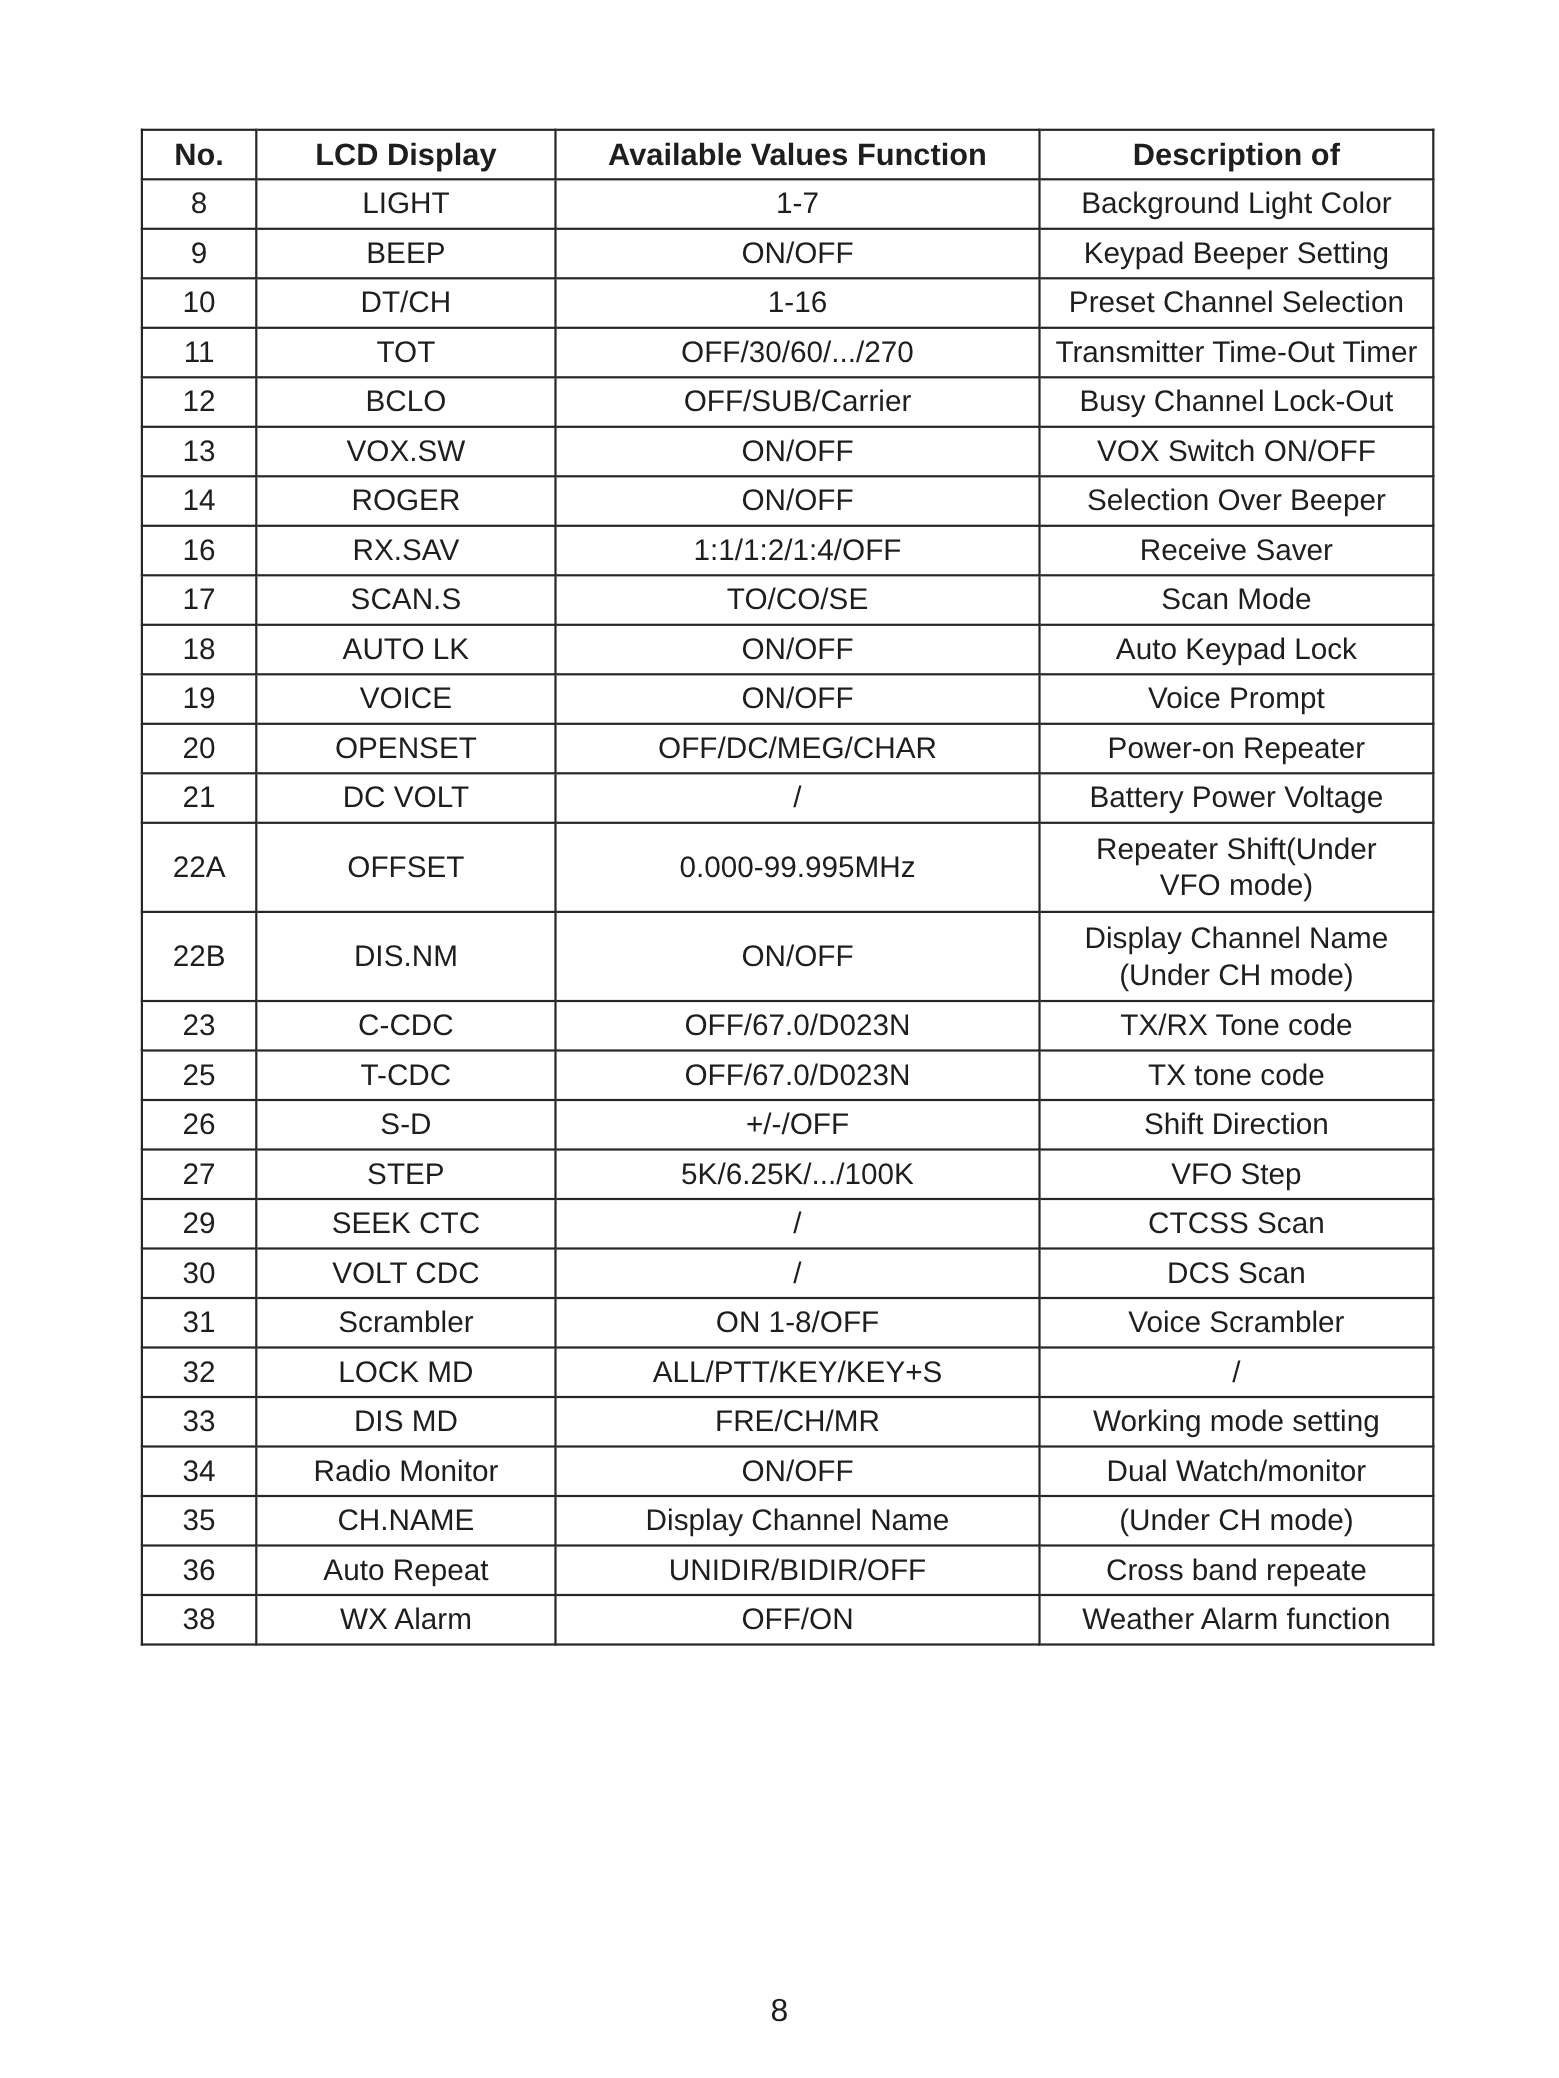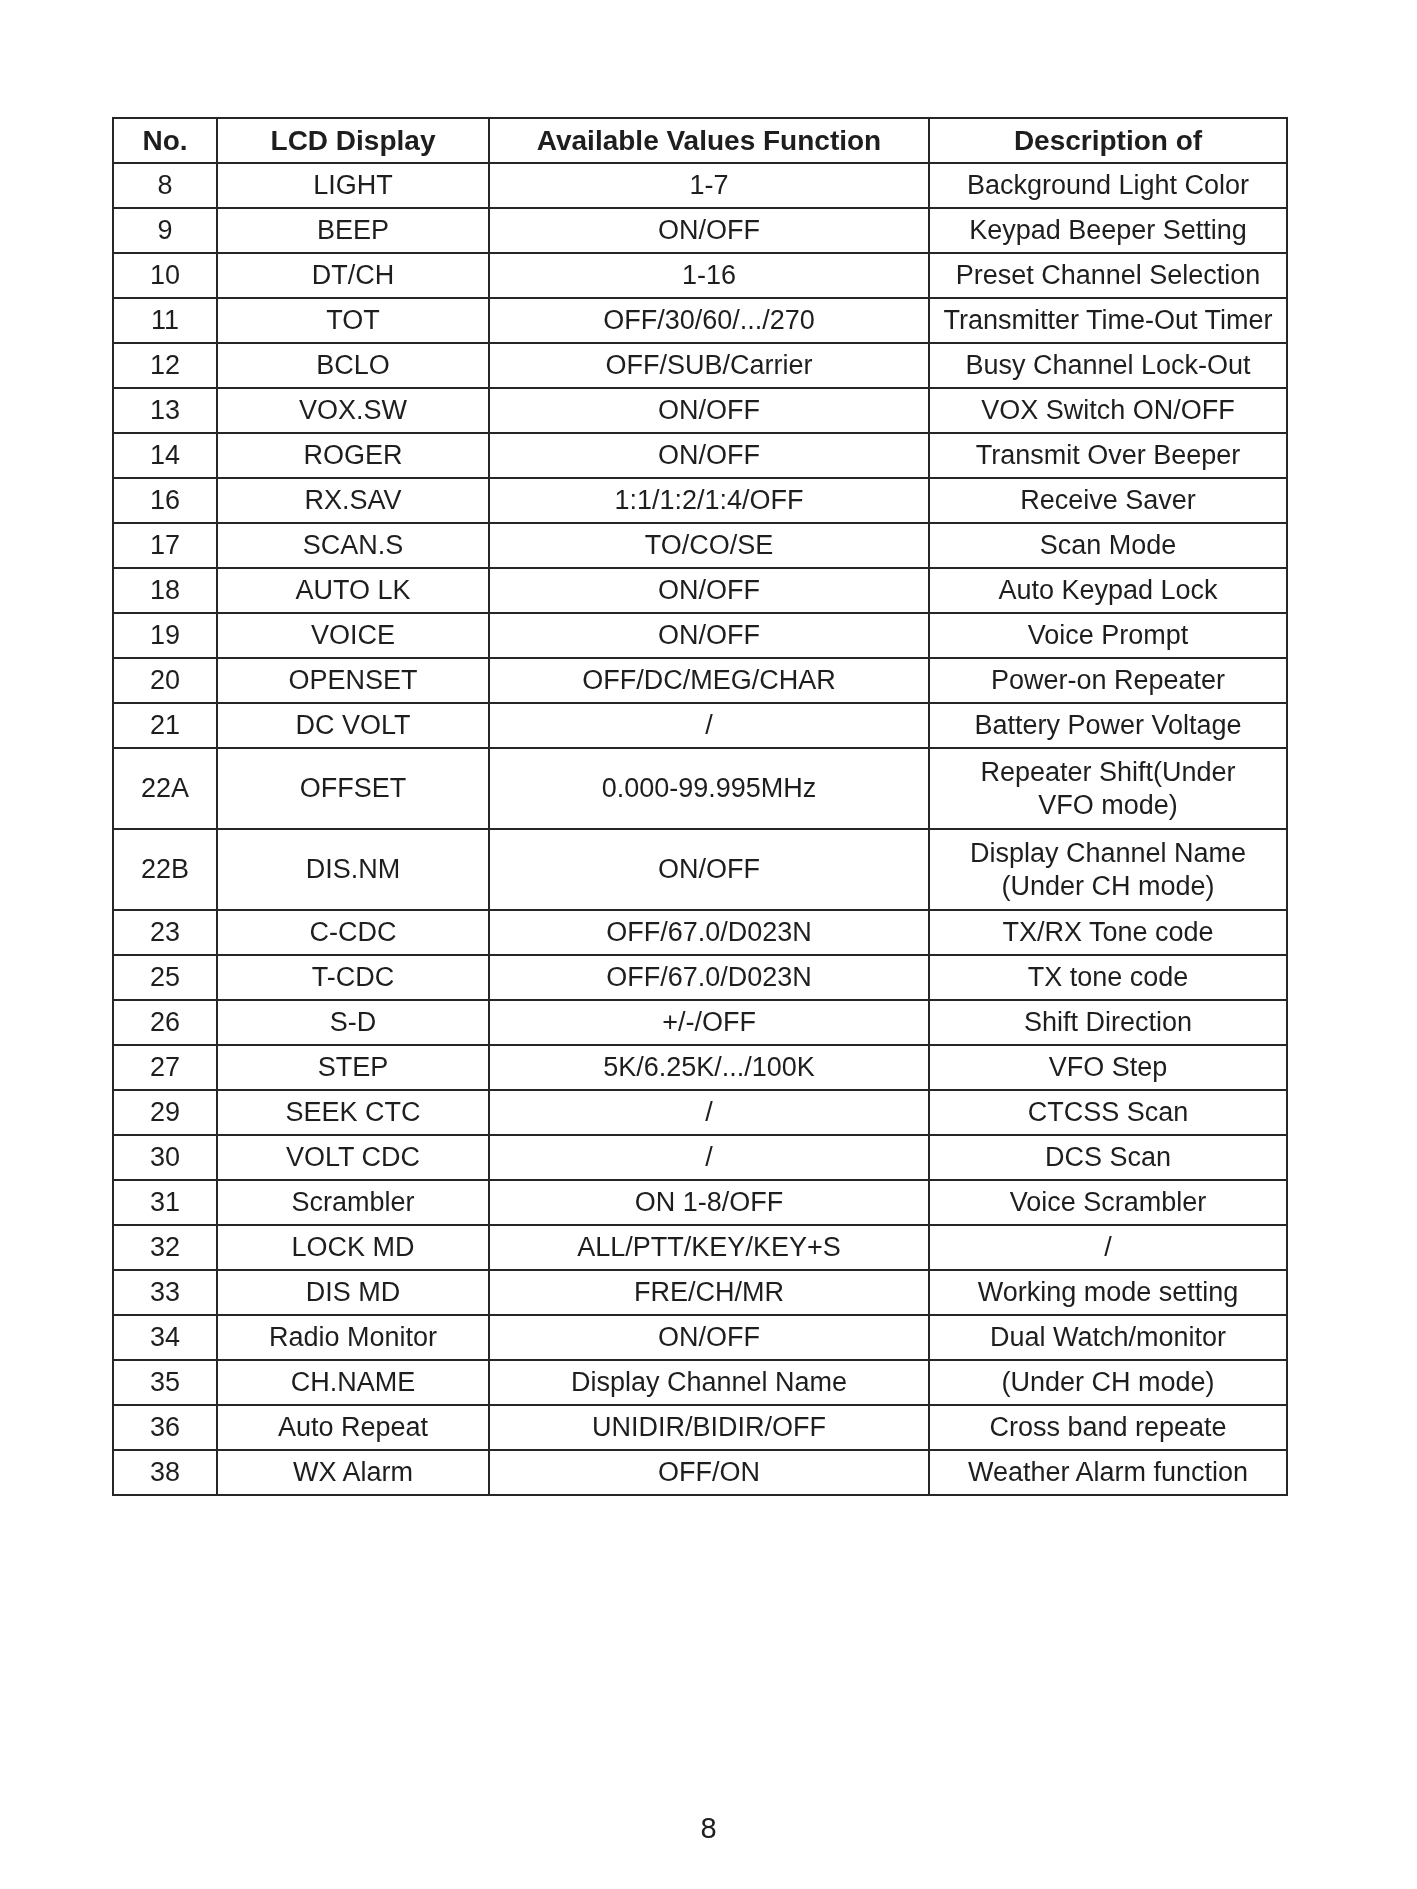--- a/index.html
+++ b/index.html
@@ -11,21 +11,21 @@
     position: relative;
     width: 1417px;
     height: 1889px;
     background: #ffffff;
     font-family: "Liberation Sans", sans-serif;
     color: #1e1e1e;
     overflow: hidden;
   }
   table.settings {
     position: absolute;
-    left: 112px;
+    left: 128px;
     top: 117px;
     width: 1174px;
     border-collapse: collapse;
     table-layout: fixed;
   }
   table.settings th,
   table.settings td {
     border: 2px solid #262626;
     text-align: center;
     vertical-align: middle;
@@ -109,21 +109,21 @@
         <tr>
           <td>13</td>
           <td>VOX.SW</td>
           <td>ON/OFF</td>
           <td>VOX Switch ON/OFF</td>
         </tr>
         <tr>
           <td>14</td>
           <td>ROGER</td>
           <td>ON/OFF</td>
-          <td>Transmit Over Beeper</td>
+          <td>Selection Over Beeper</td>
         </tr>
         <tr>
           <td>16</td>
           <td>RX.SAV</td>
           <td>1:1/1:2/1:4/OFF</td>
           <td>Receive Saver</td>
         </tr>
         <tr>
           <td>17</td>
           <td>SCAN.S</td>

